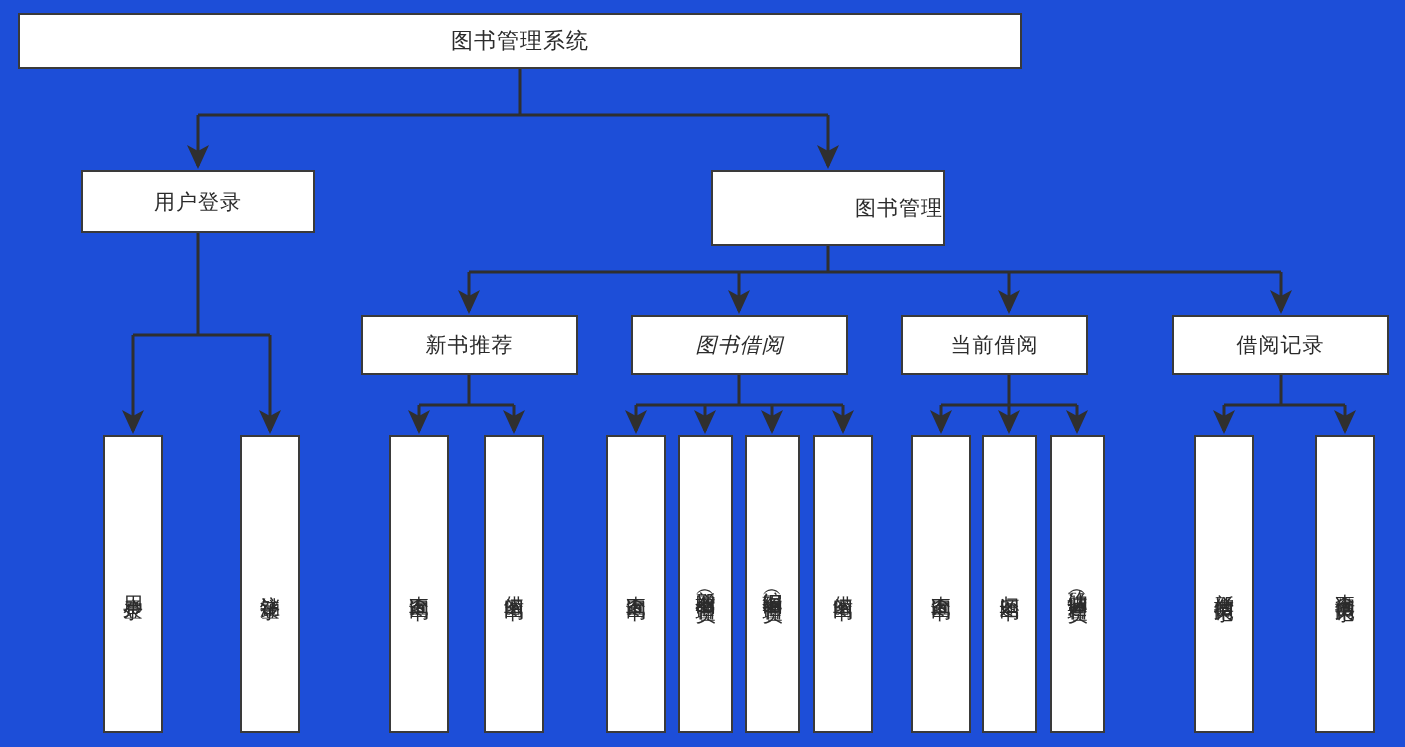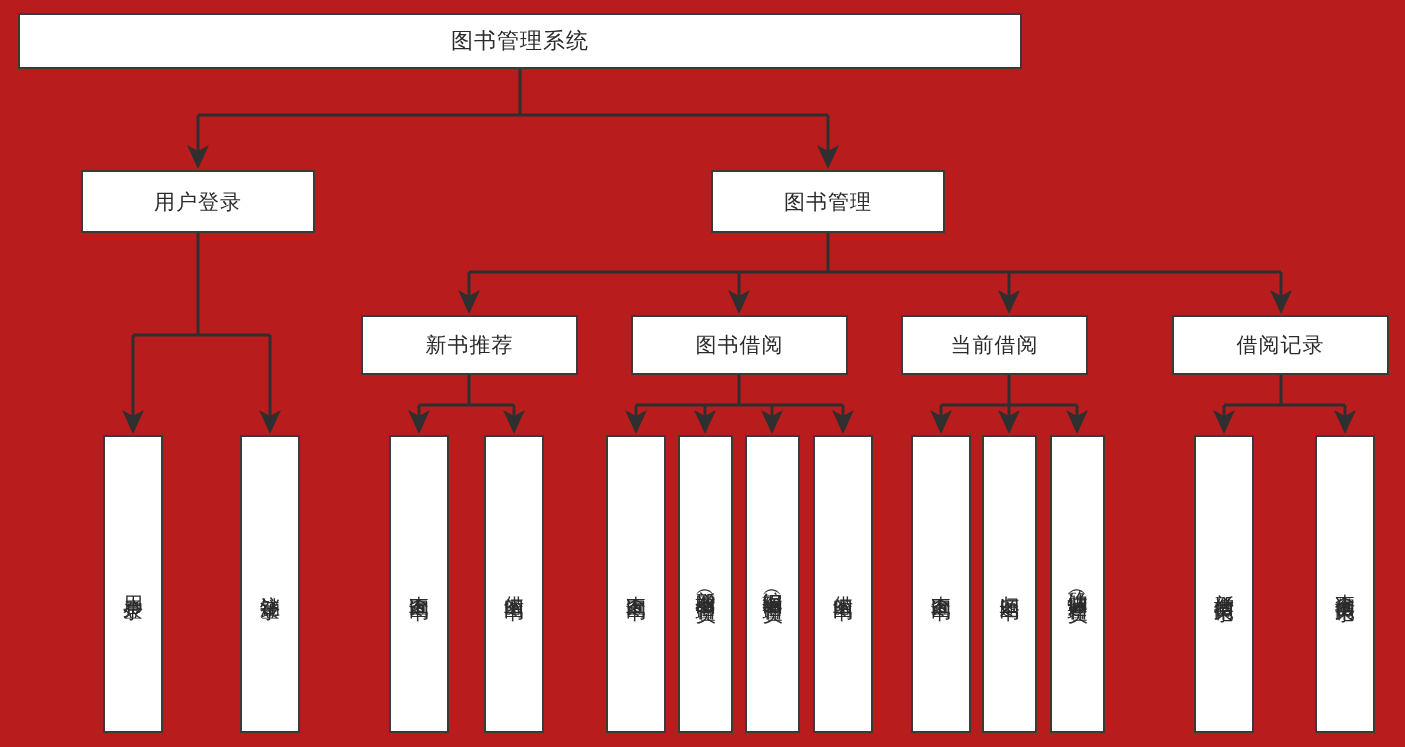--- a/index.html
+++ b/index.html
@@ -7,21 +7,21 @@
     padding: 0;
     background: #ffffff;
   }
   body {
     font-family: "DejaVu Sans", "Liberation Sans", sans-serif;
   }
   #canvas {
     position: relative;
     width: 1405px;
     height: 747px;
-    background: #b91c1c;
+    background: #1d4ed8;
     overflow: hidden;
   }
   #wires {
     position: absolute;
     left: 0;
     top: 0;
     width: 1405px;
     height: 747px;
   }
   .node {
@@ -117,28 +117,28 @@
     </g>
   </svg>
 
   <div class="node root" style="left:18px; top:13px; width:1004px; height:56px;">
     <span>图书管理系统</span>
   </div>
 
   <div class="node h" style="left:81px; top:170px; width:234px; height:63px;">
     <span>用户登录</span>
   </div>
-  <div class="node h" style="left:711px; top:170px; width:234px; height:63px;">
+  <div class="node h" style="left:711px; top:170px; width:234px; height:76px;justify-content:flex-end;">
     <span>图书管理</span>
   </div>
 
   <div class="node h" style="left:361px; top:315px; width:217px; height:60px;justify-content:center;">
     <span>新书推荐</span>
   </div>
-  <div class="node h" style="left:631px; top:315px; width:217px; height:60px;">
+  <div class="node h" style="left:631px; top:315px; width:217px; height:60px;font-style:italic;">
     <span>图书借阅</span>
   </div>
   <div class="node h" style="left:901px; top:315px; width:187px; height:60px;">
     <span>当前借阅</span>
   </div>
   <div class="node h" style="left:1172px; top:315px; width:217px; height:60px;">
     <span>借阅记录</span>
   </div>
 
   <div class="node v" style="left:103px; top:435px; width:60px; height:298px;">

